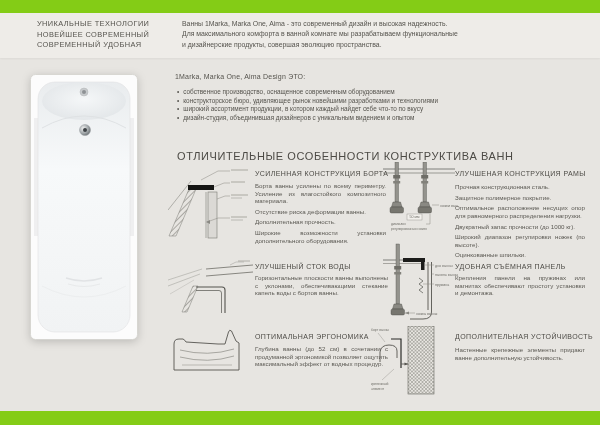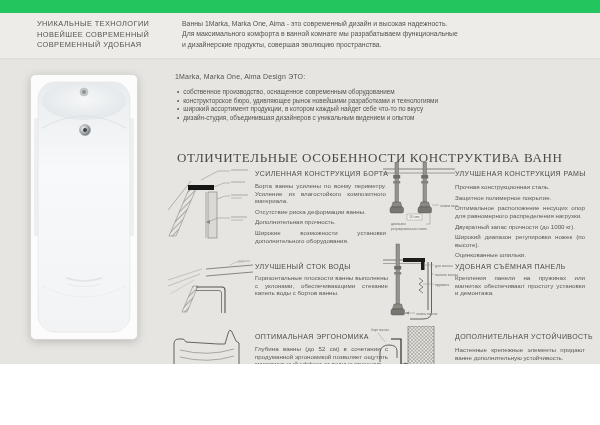--- a/index.html
+++ b/index.html
@@ -1,30 +1,30 @@
 <!DOCTYPE html>
 <html><head>
 <meta charset="utf-8">
 <style>
   html,body{margin:0;padding:0;}
-  .page{position:relative;width:600px;height:364px;background:#22c55e;overflow:hidden;
+  .page{position:relative;width:600px;height:425px;background:#84cc16;overflow:hidden;
         font-family:"Liberation Sans",sans-serif;color:#57554f;}
   .band{position:absolute;left:0;top:13px;width:600px;height:45px;background:#eeece8;
         box-shadow:0 1px 2px rgba(0,0,0,0.05);}
   .main-panel{position:absolute;left:0;top:58px;width:600px;height:353px;background:#e7e5e1;}
   .slogan{position:absolute;left:37px;top:19px;font-size:7.4px;line-height:10.6px;
           letter-spacing:0.4px;color:#55534d;}
   .hintro{position:absolute;left:182px;top:19px;font-size:6.9px;line-height:10.4px;color:#55534d;}
   .tub-wrap{position:absolute;left:30px;top:74px;filter:drop-shadow(0 2px 4px rgba(0,0,0,0.18));}
   .brand{position:absolute;left:175px;top:73px;width:380px;}
   .brand-title{font-size:7px;color:#55534d;letter-spacing:0.2px;}
   .bullets{position:absolute;left:177px;top:88px;width:390px;}
   .brow{display:flex;gap:4px;font-size:6.4px;line-height:8.6px;color:#55534d;}
   .bdot{font-size:6.4px;line-height:8.6px;}
-  .sec-title{position:absolute;left:177px;top:150px;font-size:13px;letter-spacing:0.6px;color:#4c4a45;font-family:Liberation Serif, serif;}
+  .sec-title{position:absolute;left:177px;top:150px;font-size:11px;letter-spacing:0.6px;color:#4c4a45;}
   .ftitle{position:absolute;font-size:7px;letter-spacing:0.4px;color:#4c4a45;white-space:nowrap;}
   .ftext{position:absolute;font-size:6.2px;line-height:7.5px;color:#5b5953;text-align:justify;}
   .ftext p{margin:0 0 3.2px 0;}
   .fig{position:absolute;}
   svg text{font-family:"Liberation Sans",sans-serif;fill:#6e6d67;}
 </style>
 </head>
 <body>
 
 <div class="page">

